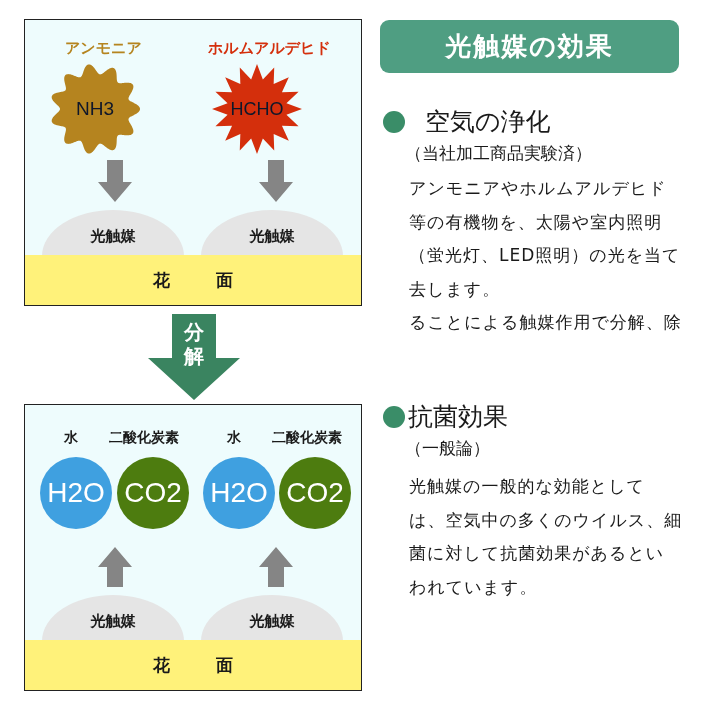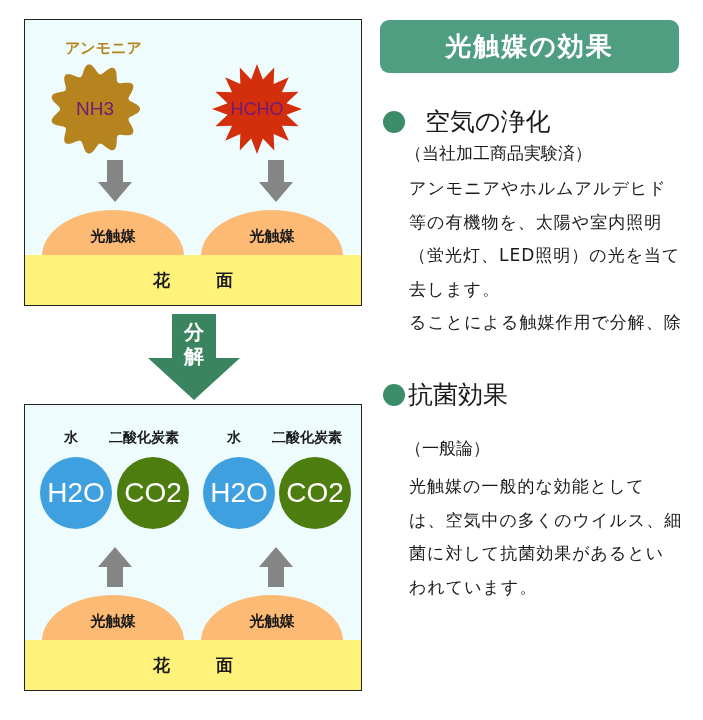--- a/index.html
+++ b/index.html
@@ -6,31 +6,31 @@
     body { width: 703px; height: 720px; position: relative; overflow: hidden;
            font-family: "DejaVu Sans", "Liberation Sans", sans-serif; color: #1a1a1a; }
     .panel { position: absolute; left: 24px; width: 338px; height: 287px;
              background: #eefcfd; border: 1.5px solid #222; box-sizing: border-box; padding-left: 48px; }
     #panel-top { top: 19px; }
     #panel-bottom { top: 404px; }
     .flower { position: absolute; left: 0; right: 0; bottom: 0; height: 50px; background: #fff27a;
               display: flex; align-items: center; justify-content: center;
               font-weight: bold; font-size: 17px; letter-spacing: 20px; padding-left: 20px; box-sizing: border-box; }
     .dome { position: absolute; bottom: 49px; width: 142px; height: 46px;
-            background: #fdba74; border-radius: 71px 71px 0 0 / 46px 46px 0 0;
+            background: #e5e5e5; border-radius: 71px 71px 0 0 / 46px 46px 0 0;
             display: flex; align-items: center; justify-content: center;
             font-weight: bold; font-size: 15px; padding-top: 6px; box-sizing: border-box; }
     .dome.left { left: 17px; }
     .dome.right { left: 176px; }
     .label-top { position: absolute; font-size: 15px; font-weight: bold; }
     .burst { position: absolute; width: 92px; height: 92px; }
     .burst svg { position: absolute; left: 0; top: 0; }
     .burst .txt { position: absolute; left: 0; right: 0; top: 0; bottom: 0;
                   display: flex; align-items: center; justify-content: center;
-                  color: #701a75; font-family: "Liberation Sans", sans-serif; font-size: 19px; }
+                  color: #0f172a; font-family: "Liberation Sans", sans-serif; font-size: 19px; }
     .arrow { position: absolute; }
     .circle { position: absolute; width: 72px; height: 72px; border-radius: 50%;
               display: flex; align-items: center; justify-content: center; color: #fff;
               font-family: "Liberation Sans", sans-serif; font-size: 28px; }
     .water { background: #3fa0e0; }
     .co2 { background: #4d7c0f; }
     .prodlabel { position: absolute; font-size: 14px; font-weight: bold; }
 
     #decompose-arrow { position: absolute; left: 148px; top: 314px; width: 92px; height: 86px; }
     #decompose-arrow .txt { position: absolute; left: 0; right: 0; top: 6px; text-align: center;
@@ -45,20 +45,21 @@
     .sec-sub { position: absolute; left: 405px; font-size: 17px; }
     .sec-body { position: absolute; left: 409px; width: 290px; font-size: 17px; line-height: 33.5px;
                 letter-spacing: 1px; }
     .sec-body div { white-space: nowrap; }
   </style>
 </head>
 <body>
 
 <div id="panel-top" class="panel">
   <div class="label-top" style="left:40px; top:19px; color:#b5841f;">アンモニア</div>
+  <div class="label-top" style="left:183px; top:19px; color:#d42f0c;">ホルムアルデヒド</div>
 
   <div class="burst" style="left:24px; top:43px;">
     <svg width="92" height="92" viewBox="0 0 92 92">
       <path id="wavy" fill="#b5841f" d="M91.00,46.00L90.98,46.39L90.90,46.78L90.78,47.17L90.61,47.56L90.39,47.94L90.13,48.31L89.83,48.68L89.49,49.04L89.11,49.39L88.70,49.74L88.27,50.07L87.80,50.39L87.32,50.71L86.82,51.01L86.30,51.31L85.78,51.59L85.26,51.87L84.73,52.14L84.22,52.40L83.71,52.65L83.21,52.90L82.74,53.14L82.28,53.38L81.85,53.62L81.45,53.86L81.08,54.10L80.75,54.34L80.45,54.59L80.19,54.84L79.97,55.10L79.79,55.37L79.66,55.65L79.56,55.94L79.51,56.24L79.49,56.56L79.52,56.89L79.58,57.24L79.69,57.60L79.82,57.98L79.99,58.37L80.18,58.78L80.41,59.21L80.65,59.65L80.91,60.10L81.19,60.58L81.47,61.06L81.77,61.55L82.06,62.06L82.36,62.57L82.65,63.09L82.93,63.61L83.19,64.14L83.44,64.67L83.66,65.19L83.86,65.71L84.04,66.22L84.18,66.73L84.29,67.22L84.36,67.70L84.39,68.17L84.39,68.61L84.34,69.04L84.25,69.44L84.12,69.82L83.95,70.18L83.73,70.51L83.48,70.81L83.18,71.08L82.85,71.33L82.48,71.54L82.07,71.73L81.63,71.89L81.16,72.02L80.67,72.12L80.15,72.20L79.61,72.26L79.05,72.29L78.48,72.30L77.90,72.29L77.31,72.27L76.71,72.23L76.12,72.19L75.53,72.13L74.95,72.07L74.38,72.01L73.83,71.95L73.28,71.89L72.76,71.84L72.26,71.81L71.78,71.78L71.33,71.78L70.91,71.79L70.51,71.83L70.14,71.89L69.80,71.98L69.49,72.09L69.21,72.24L68.96,72.42L68.74,72.63L68.55,72.87L68.38,73.15L68.24,73.46L68.12,73.80L68.02,74.18L67.94,74.59L67.87,75.02L67.82,75.49L67.78,75.98L67.75,76.50L67.73,77.04L67.71,77.59L67.69,78.16L67.67,78.74L67.64,79.33L67.61,79.92L67.57,80.51L67.51,81.10L67.44,81.68L67.35,82.25L67.25,82.81L67.13,83.34L66.98,83.85L66.82,84.34L66.63,84.80L66.42,85.22L66.18,85.61L65.92,85.96L65.64,86.27L65.34,86.54L65.01,86.77L64.66,86.95L64.29,87.08L63.90,87.18L63.50,87.22L63.08,87.22L62.64,87.18L62.19,87.10L61.73,86.97L61.26,86.81L60.78,86.61L60.30,86.38L59.81,86.11L59.32,85.82L58.84,85.51L58.35,85.18L57.87,84.83L57.40,84.48L56.93,84.12L56.47,83.75L56.02,83.39L55.58,83.03L55.15,82.69L54.73,82.35L54.32,82.04L53.93,81.75L53.54,81.49L53.17,81.26L52.81,81.06L52.47,80.89L52.13,80.77L51.80,80.68L51.48,80.63L51.17,80.62L50.87,80.66L50.57,80.74L50.28,80.87L49.99,81.03L49.70,81.24L49.42,81.48L49.13,81.77L48.84,82.09L48.55,82.44L48.25,82.82L47.95,83.23L47.64,83.66L47.33,84.10L47.01,84.57L46.68,85.04L46.34,85.52L46.00,86.00L45.65,86.48L45.29,86.95L44.92,87.41L44.54,87.85L44.15,88.27L43.76,88.66L43.37,89.03L42.97,89.37L42.56,89.67L42.16,89.93L41.75,90.15L41.34,90.32L40.94,90.45L40.53,90.54L40.13,90.57L39.74,90.56L39.35,90.50L38.97,90.39L38.60,90.23L38.24,90.02L37.89,89.77L37.55,89.47L37.22,89.14L36.91,88.76L36.61,88.35L36.33,87.91L36.05,87.44L35.79,86.94L35.55,86.42L35.31,85.89L35.09,85.34L34.88,84.79L34.68,84.23L34.48,83.67L34.30,83.12L34.12,82.57L33.94,82.04L33.77,81.53L33.59,81.04L33.42,80.57L33.24,80.13L33.06,79.72L32.87,79.34L32.67,78.99L32.46,78.69L32.24,78.42L32.00,78.19L31.75,78.00L31.49,77.85L31.20,77.74L30.90,77.67L30.57,77.63L30.23,77.63L29.86,77.67L29.48,77.74L29.07,77.84L28.64,77.97L28.20,78.12L27.73,78.29L27.25,78.48L26.75,78.68L26.24,78.89L25.71,79.11L25.17,79.33L24.63,79.55L24.07,79.77L23.51,79.97L22.96,80.16L22.40,80.34L21.84,80.50L21.30,80.63L20.76,80.74L20.24,80.82L19.73,80.87L19.23,80.88L18.76,80.86L18.31,80.81L17.89,80.71L17.49,80.58L17.12,80.41L16.78,80.21L16.48,79.96L16.20,79.68L15.96,79.36L15.75,79.01L15.58,78.62L15.44,78.20L15.33,77.76L15.26,77.28L15.22,76.78L15.20,76.27L15.22,75.73L15.25,75.18L15.32,74.61L15.40,74.04L15.50,73.46L15.62,72.88L15.75,72.30L15.88,71.72L16.02,71.15L16.17,70.59L16.31,70.05L16.44,69.51L16.57,69.00L16.68,68.50L16.78,68.02L16.86,67.57L16.91,67.13L16.94,66.73L16.95,66.34L16.92,65.99L16.86,65.65L16.77,65.35L16.64,65.07L16.48,64.81L16.28,64.57L16.04,64.36L15.77,64.17L15.46,63.99L15.11,63.83L14.73,63.69L14.32,63.56L13.87,63.44L13.40,63.33L12.90,63.23L12.38,63.13L11.84,63.03L11.29,62.93L10.72,62.83L10.14,62.72L9.56,62.61L8.98,62.48L8.40,62.35L7.83,62.20L7.28,62.04L6.74,61.86L6.22,61.67L5.72,61.46L5.25,61.24L4.81,60.99L4.41,60.73L4.04,60.45L3.72,60.15L3.44,59.83L3.20,59.50L3.00,59.15L2.85,58.78L2.75,58.40L2.70,58.01L2.70,57.60L2.74,57.19L2.83,56.76L2.96,56.33L3.13,55.90L3.35,55.46L3.60,55.01L3.89,54.57L4.21,54.12L4.55,53.68L4.92,53.24L5.31,52.81L5.72,52.38L6.14,51.96L6.56,51.54L6.99,51.14L7.41,50.74L7.83,50.35L8.24,49.97L8.63,49.60L9.01,49.24L9.36,48.88L9.69,48.54L9.98,48.20L10.24,47.87L10.47,47.55L10.66,47.23L10.81,46.92L10.91,46.61L10.98,46.31L11.00,46.00L10.98,45.69L10.91,45.39L10.81,45.08L10.66,44.77L10.47,44.45L10.24,44.13L9.98,43.80L9.69,43.46L9.36,43.12L9.01,42.76L8.63,42.40L8.24,42.03L7.83,41.65L7.41,41.26L6.99,40.86L6.56,40.46L6.14,40.04L5.72,39.62L5.31,39.19L4.92,38.76L4.55,38.32L4.21,37.88L3.89,37.43L3.60,36.99L3.35,36.54L3.13,36.10L2.96,35.67L2.83,35.24L2.74,34.81L2.70,34.40L2.70,33.99L2.75,33.60L2.85,33.22L3.00,32.85L3.20,32.50L3.44,32.17L3.72,31.85L4.04,31.55L4.41,31.27L4.81,31.01L5.25,30.76L5.72,30.54L6.22,30.33L6.74,30.14L7.28,29.96L7.83,29.80L8.40,29.65L8.98,29.52L9.56,29.39L10.14,29.28L10.72,29.17L11.29,29.07L11.84,28.97L12.38,28.87L12.90,28.77L13.40,28.67L13.87,28.56L14.32,28.44L14.73,28.31L15.11,28.17L15.46,28.01L15.77,27.83L16.04,27.64L16.28,27.43L16.48,27.19L16.64,26.93L16.77,26.65L16.86,26.35L16.92,26.01L16.95,25.66L16.94,25.27L16.91,24.87L16.86,24.43L16.78,23.98L16.68,23.50L16.57,23.00L16.44,22.49L16.31,21.95L16.17,21.41L16.02,20.85L15.88,20.28L15.75,19.70L15.62,19.12L15.50,18.54L15.40,17.96L15.32,17.39L15.25,16.82L15.22,16.27L15.20,15.73L15.22,15.22L15.26,14.72L15.33,14.24L15.44,13.80L15.58,13.38L15.75,12.99L15.96,12.64L16.20,12.32L16.48,12.04L16.78,11.79L17.12,11.59L17.49,11.42L17.89,11.29L18.31,11.19L18.76,11.14L19.23,11.12L19.73,11.13L20.24,11.18L20.76,11.26L21.30,11.37L21.84,11.50L22.40,11.66L22.96,11.84L23.51,12.03L24.07,12.23L24.63,12.45L25.17,12.67L25.71,12.89L26.24,13.11L26.75,13.32L27.25,13.52L27.73,13.71L28.20,13.88L28.64,14.03L29.07,14.16L29.48,14.26L29.86,14.33L30.23,14.37L30.57,14.37L30.90,14.33L31.20,14.26L31.49,14.15L31.75,14.00L32.00,13.81L32.24,13.58L32.46,13.31L32.67,13.01L32.87,12.66L33.06,12.28L33.24,11.87L33.42,11.43L33.59,10.96L33.77,10.47L33.94,9.96L34.12,9.43L34.30,8.88L34.48,8.33L34.68,7.77L34.88,7.21L35.09,6.66L35.31,6.11L35.55,5.58L35.79,5.06L36.05,4.56L36.33,4.09L36.61,3.65L36.91,3.24L37.22,2.86L37.55,2.53L37.89,2.23L38.24,1.98L38.60,1.77L38.97,1.61L39.35,1.50L39.74,1.44L40.13,1.43L40.53,1.46L40.94,1.55L41.34,1.68L41.75,1.85L42.16,2.07L42.56,2.33L42.97,2.63L43.37,2.97L43.76,3.34L44.15,3.73L44.54,4.15L44.92,4.59L45.29,5.05L45.65,5.52L46.00,6.00L46.34,6.48L46.68,6.96L47.01,7.43L47.33,7.90L47.64,8.34L47.95,8.77L48.25,9.18L48.55,9.56L48.84,9.91L49.13,10.23L49.42,10.52L49.70,10.76L49.99,10.97L50.28,11.13L50.57,11.26L50.87,11.34L51.17,11.38L51.48,11.37L51.80,11.32L52.13,11.23L52.47,11.11L52.81,10.94L53.17,10.74L53.54,10.51L53.93,10.25L54.32,9.96L54.73,9.65L55.15,9.31L55.58,8.97L56.02,8.61L56.47,8.25L56.93,7.88L57.40,7.52L57.87,7.17L58.35,6.82L58.84,6.49L59.32,6.18L59.81,5.89L60.30,5.62L60.78,5.39L61.26,5.19L61.73,5.03L62.19,4.90L62.64,4.82L63.08,4.78L63.50,4.78L63.90,4.82L64.29,4.92L64.66,5.05L65.01,5.23L65.34,5.46L65.64,5.73L65.92,6.04L66.18,6.39L66.42,6.78L66.63,7.20L66.82,7.66L66.98,8.15L67.13,8.66L67.25,9.19L67.35,9.75L67.44,10.32L67.51,10.90L67.57,11.49L67.61,12.08L67.64,12.67L67.67,13.26L67.69,13.84L67.71,14.41L67.73,14.96L67.75,15.50L67.78,16.02L67.82,16.51L67.87,16.98L67.94,17.41L68.02,17.82L68.12,18.20L68.24,18.54L68.38,18.85L68.55,19.13L68.74,19.37L68.96,19.58L69.21,19.76L69.49,19.91L69.80,20.02L70.14,20.11L70.51,20.17L70.91,20.21L71.33,20.22L71.78,20.22L72.26,20.19L72.76,20.16L73.28,20.11L73.83,20.05L74.38,19.99L74.95,19.93L75.53,19.87L76.12,19.81L76.71,19.77L77.31,19.73L77.90,19.71L78.48,19.70L79.05,19.71L79.61,19.74L80.15,19.80L80.67,19.88L81.16,19.98L81.63,20.11L82.07,20.27L82.48,20.46L82.85,20.67L83.18,20.92L83.48,21.19L83.73,21.49L83.95,21.82L84.12,22.18L84.25,22.56L84.34,22.96L84.39,23.39L84.39,23.83L84.36,24.30L84.29,24.78L84.18,25.27L84.04,25.78L83.86,26.29L83.66,26.81L83.44,27.33L83.19,27.86L82.93,28.39L82.65,28.91L82.36,29.43L82.06,29.94L81.77,30.45L81.47,30.94L81.19,31.42L80.91,31.90L80.65,32.35L80.41,32.79L80.18,33.22L79.99,33.63L79.82,34.02L79.69,34.40L79.58,34.76L79.52,35.11L79.49,35.44L79.51,35.76L79.56,36.06L79.66,36.35L79.79,36.63L79.97,36.90L80.19,37.16L80.45,37.41L80.75,37.66L81.08,37.90L81.45,38.14L81.85,38.38L82.28,38.62L82.74,38.86L83.21,39.10L83.71,39.35L84.22,39.60L84.73,39.86L85.26,40.13L85.78,40.41L86.30,40.69L86.82,40.99L87.32,41.29L87.80,41.61L88.27,41.93L88.70,42.26L89.11,42.61L89.49,42.96L89.83,43.32L90.13,43.69L90.39,44.06L90.61,44.44L90.78,44.83L90.90,45.22L90.98,45.61L91.00,46.00Z"></path>
     </svg>
     <div class="txt">NH3</div>
   </div>
 
   <div class="burst" style="left:186px; top:43px;">
     <svg width="92" height="92" viewBox="0 0 92 92">
@@ -120,21 +121,21 @@
 </div>
 <div class="sec-sub" style="top:142px;">（当社加工商品実験済）</div>
 <div class="sec-body" style="top:172px;">
   <div>アンモニアやホルムアルデヒド</div>
   <div>等の有機物を、太陽や室内照明</div>
   <div>（蛍光灯、LED照明）の光を当て</div>
   <div>去します。</div>
   <div>ることによる触媒作用で分解、除</div>
 </div>
 
-<div class="sec-head" style="top:378px;">
+<div class="sec-head" style="top:400px;">
   <span class="bullet"></span>
   <span>抗菌効果</span>
 </div>
 <div class="sec-sub" style="top:437px;">（一般論）</div>
 <div class="sec-body" style="top:470px;">
   <div>光触媒の一般的な効能として</div>
   <div>は、空気中の多くのウイルス、細</div>
   <div>菌に対して抗菌効果があるとい</div>
   <div>われています。</div>
 </div>

